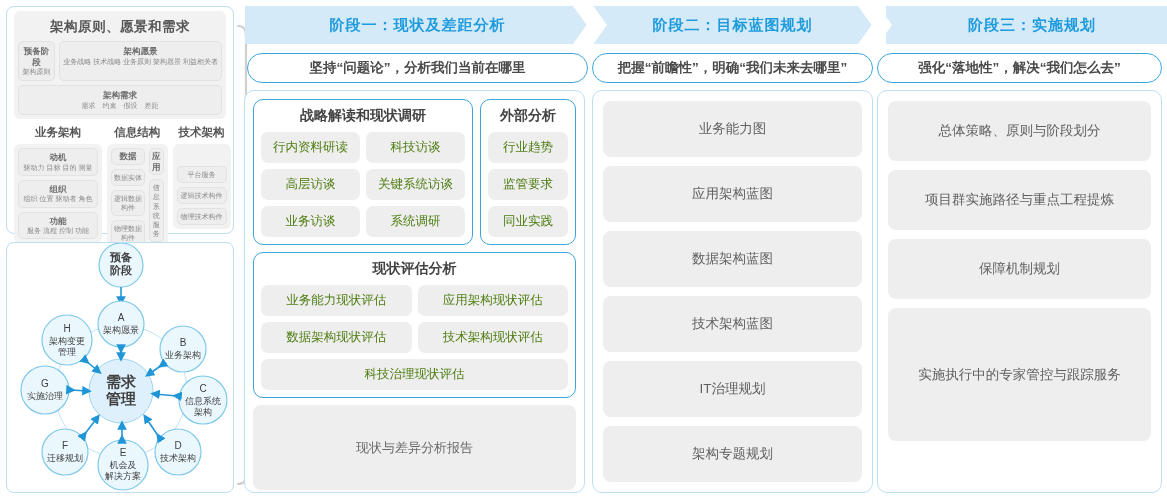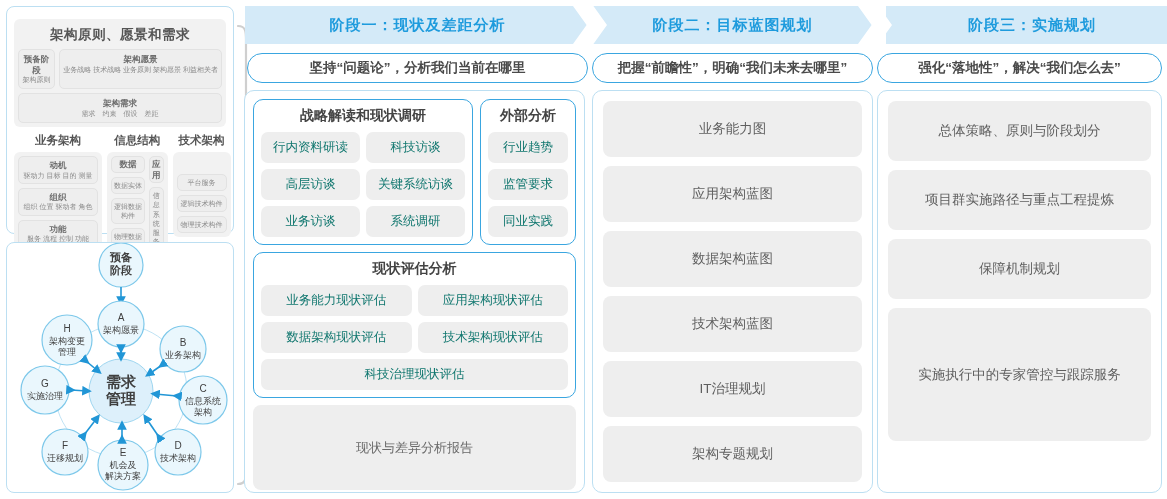--- a/index.html
+++ b/index.html
@@ -12,21 +12,21 @@
   }
   .canvas{position:relative;width:1167px;height:499px;}
 
   
   .left-col{position:absolute;left:6px;top:6px;width:228px;height:487px;}
 
   .panel{
     border:1px solid #bcdff2;border-radius:8px;background:#fff;
     box-sizing:border-box;
   }
-  .togaf-panel{position:absolute;left:0;top:0;width:228px;height:228px;padding:12px 7px;}
+  .togaf-panel{position:absolute;left:0;top:0;width:228px;height:228px;padding:4px 7px;}
   .adm-panel{position:absolute;left:0;top:236px;width:228px;height:251px;}
   .grp-outer{background:#f2f2f2;border-radius:6px;padding:4px;box-sizing:border-box;}
 
   .t-title{text-align:center;font-weight:bold;font-size:13.5px;color:#555;letter-spacing:.5px;margin:3px 0 5px;}
   .box{background:#eeeeee;border:1px solid #e2e2e2;border-radius:5px;box-sizing:border-box;}
   .box-ttl{font-weight:bold;font-size:8.5px;color:#6d6d6d;text-align:center;line-height:1.25;}
   .box-sub{font-size:7px;color:#8a8a8a;text-align:center;line-height:1.3;white-space:nowrap;}
 
   .row1{display:flex;gap:4px;align-items:stretch;}
   .prep{width:48px;padding:4px 2px;display:flex;flex-direction:column;justify-content:center;}
@@ -81,21 +81,21 @@
     box-sizing:border-box;padding:8px;
   }
   .card{
     border:1.3px solid #3aa6e0;border-radius:10px;background:#fff;
     box-sizing:border-box;padding:6px 7px 7px;
   }
   .card-title{
     text-align:center;font-weight:bold;font-size:14px;color:#444;margin:1px 0 7px;
   }
   .chip{
-    background:#eeeeee;border-radius:7px;color:#0f766e;font-size:12.5px;
+    background:#eeeeee;border-radius:7px;color:#4d7c0f;font-size:12.5px;
     display:flex;align-items:center;justify-content:center;text-align:center;
     box-sizing:border-box;
   }
   .chip.sm{font-size:12.5px;height:31px;}
   .grid2{display:flex;flex-wrap:wrap;gap:6px;}
   .grid2 > .chip{flex:1 1 calc(50% - 3px);}
   .stackv{display:flex;flex-direction:column;gap:6px;}
 
   
   .p1-top{display:flex;gap:7px;}

